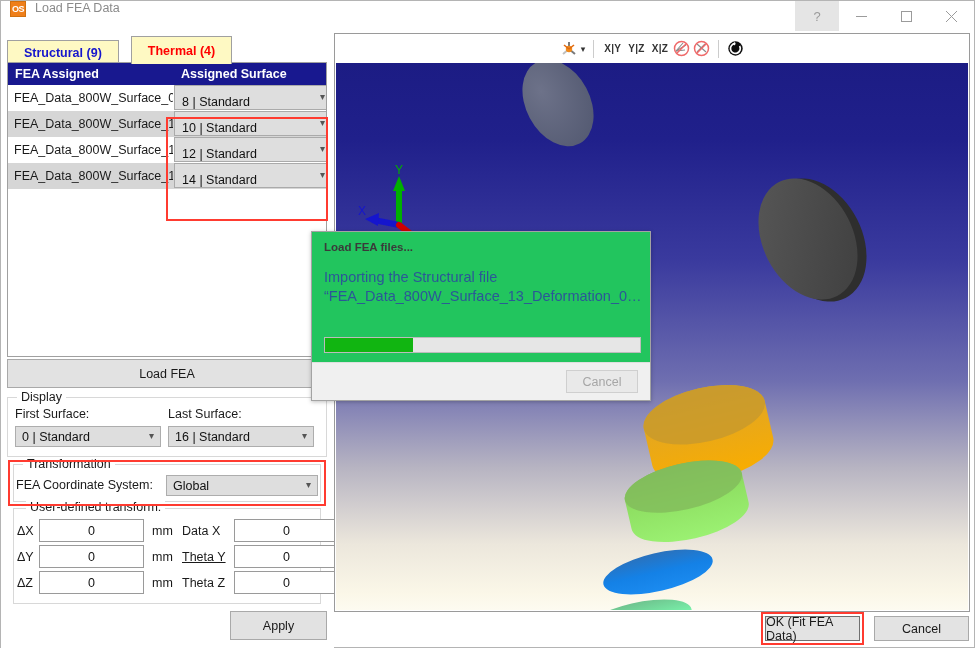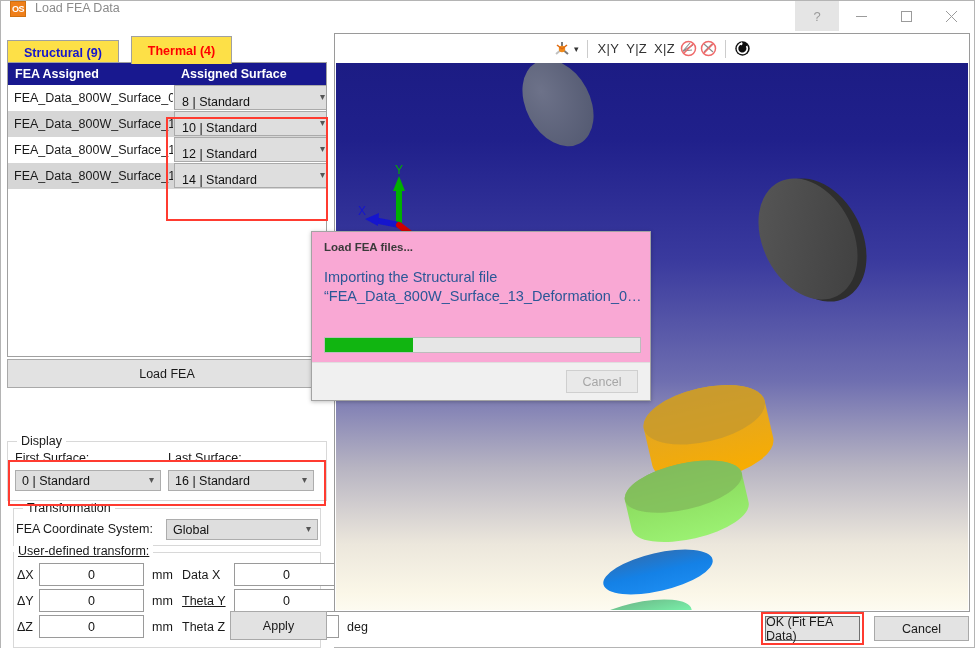--- a/index.html
+++ b/index.html
@@ -49,21 +49,21 @@
     position:absolute; left:0; top:30px; width:333px; height:617px;
     background:#ffffff;
   }
 
   
   #tabs { position:absolute; left:6px; top:5px; height:28px; display:flex; align-items:flex-end; }
   .tab {
     height:25px; padding:0 16px;
     display:flex; align-items:center; justify-content:center;
     font-weight:bold; font-size:12.5px;
-    border:1px solid #a0a0a0; background:#fde047;
+    border:1px solid #a0a0a0; background:#fef9c3;
     border-bottom:none;
   }
   .tab.inactive { color:#1515cd; height:24px; }
   .tab.active { color:#ff0000; height:28px; position:relative; z-index:3; margin-left:-1px;}
 
   
   #grid {
     position:absolute; left:6px; top:31px; width:320px; height:295px;
     border:1px solid #a0a0a0; background:#ffffff; overflow:hidden;
   }
@@ -98,21 +98,21 @@
   
   #load-fea {
     position:absolute; left:6px; top:328px; width:320px; height:29px;
     background:#e2e2e2; border:1px solid #a9a9a9;
     display:flex; align-items:center; justify-content:center;
     font-size:12.5px; color:#1a1a1a;
   }
 
   
   .group-box {
-    position:absolute; border:1px solid #d8d8d8; background:#ffffff;margin-top:44px;
+    position:absolute; border:1px solid #d8d8d8; background:#ffffff;
   }
   .group-title {
     position:absolute; top:-8px; left:9px; background:#ffffff;
     padding:0 4px; font-size:12.5px; color:#1a1a1a;
   }
   #display-group { left:6px; top:366px; width:320px; height:60px; }
   .field-label { position:absolute; font-size:12.5px; color:#1a1a1a; }
   .combo {
     position:absolute; height:21px; background:#dedede;
     border:1px solid #adadad; font-size:12.5px; color:#111;
@@ -148,37 +148,37 @@
     position:absolute; left:333px; top:32px; width:636px; height:579px;
     border:1px solid #9a9a9a; background:#ffffff;
   }
   #vp-toolbar {
     position:absolute; left:0; top:0; width:100%; height:29px;
     background:#ffffff; display:flex; align-items:center; justify-content:center;
     gap:3px;
   }
   .tb-sep { width:1px; height:18px; background:#cccccc; margin:0 5px; }
   .tb-axis-label {
-    font-size:13px; font-weight:normal; color:#333; letter-spacing:0.3px;
+    font-size:10px; font-weight:bold; color:#333; letter-spacing:0.3px;
     padding:0 2px;
   }
   .tb-btn { display:flex; align-items:center; justify-content:center; }
 
   #vp-canvas {
     position:absolute; left:1px; top:29px; width:632px; height:547px;
     background: linear-gradient(to bottom,
        #1c1c84 0%, #20208b 14%, #3a3a9e 36%, #6e6eb0 58%,
        #b7b4c2 74%, #ece7dc 88%, #fbf7e8 97%, #fdfbf0 100%);
     overflow:hidden;
   }
 
   
   #progress-dialog {
     position:absolute; left:310px; top:230px; width:340px; height:170px;
-    background:#f9a8d4; border:1px solid #a3a3a3;
+    background:#22c55e; border:1px solid #a3a3a3;
     box-shadow:0 1px 4px rgba(0,0,0,0.25);
     z-index:20;
   }
   #pd-title {
     position:absolute; left:12px; top:9px;
     font-size:11.5px; font-weight:bold; color:#3a3a3a;
   }
   #pd-msg {
     position:absolute; left:12px; top:36px; width:318px;
     font-size:14.5px; color:#2b5797; line-height:19px;
@@ -312,21 +312,21 @@
       <div class="group-title">Transformation</div>
       <div class="field-label" style="left:2px; top:13px;">FEA Coordinate System:</div>
       <div class="combo" style="left:152px; top:10px; width:152px;">
         <span>Global</span>
         <span class="chev">▾</span>
       </div>
     </div>
     <div id="transform-highlight" style="border-color: rgb(255, 59, 48);"></div>
 
     <div class="group-box" id="userdef-group">
-      <div class="group-title" style="top:-9px; left:0px;text-decoration:underline;">User-defined transform:</div>
+      <div class="group-title" style="top:-9px; left:12px;">User-defined transform:</div>
 
       <div class="field-label" style="left:3px;  top:15px;">ΔX</div>
       <div class="txtbox" style="left:25px; top:10px;">0</div>
       <div class="unit" style="left:138px;top:15px;">mm</div>
       <div class="field-label" style="left:168px;top:15px;">Data X</div>
       <div class="txtbox" style="left:220px;top:10px;">0</div>
       <div class="unit" style="left:333px;top:15px;">deg</div>
 
       <div class="field-label" style="left:3px;  top:41px;">ΔY</div>
       <div class="txtbox" style="left:25px; top:36px;">0</div>

